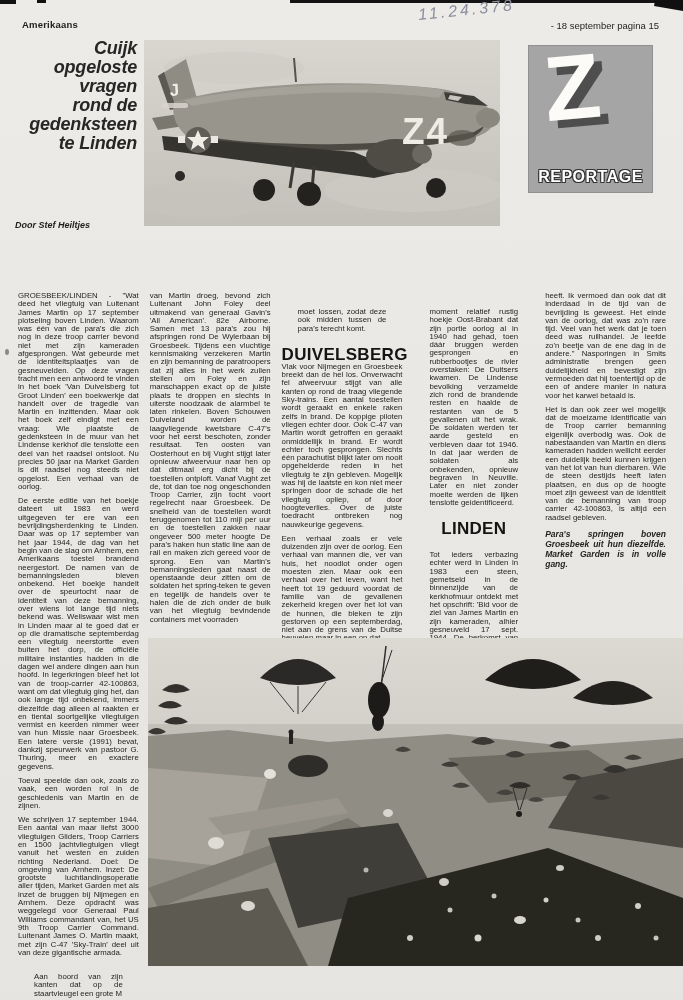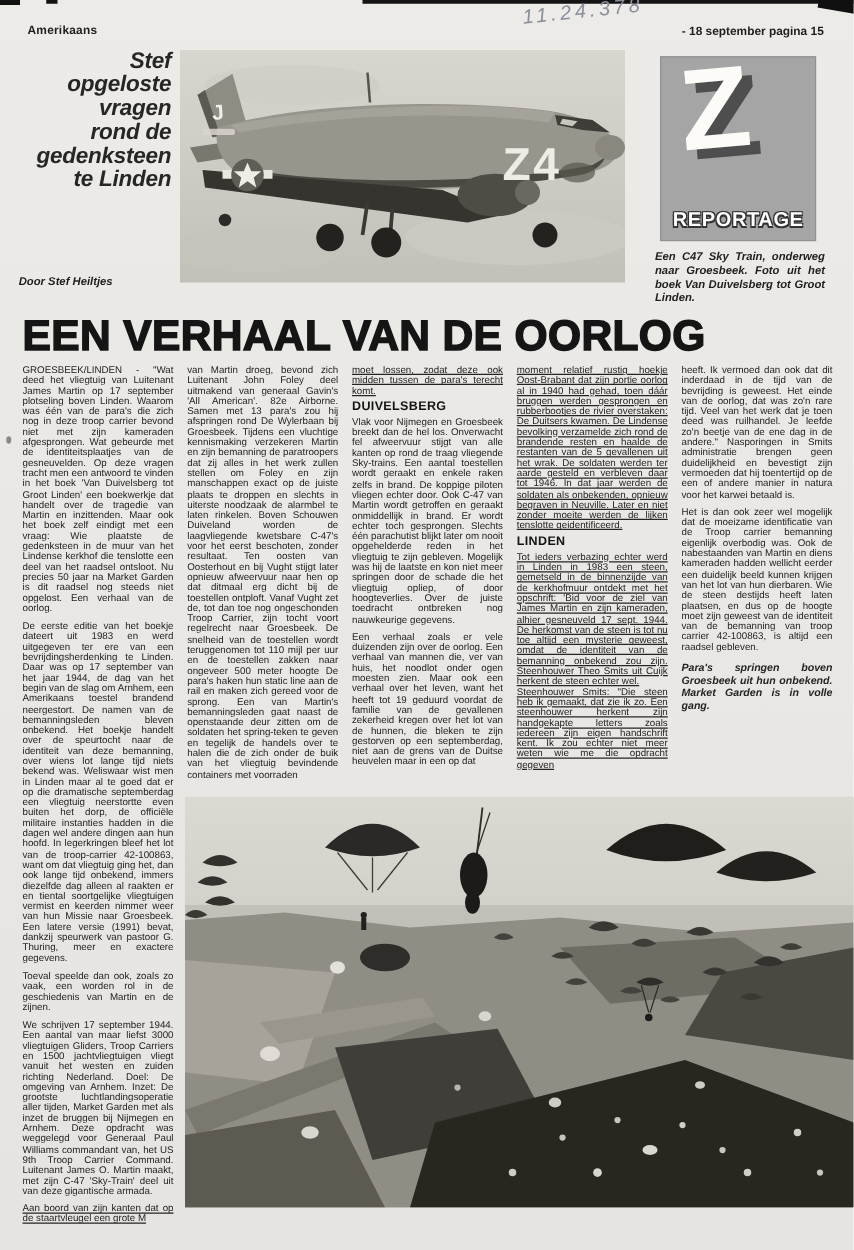--- a/index.html
+++ b/index.html
@@ -8,21 +8,21 @@
   
   .scan-top-line{position:absolute;left:290px;top:0;width:393px;height:3px;background:#141414;}
   .scan-corner{position:absolute;right:-6px;top:-5px;width:34px;height:14px;background:#101010;transform:rotate(10deg);}
   .scan-tl-a{position:absolute;left:0;top:0;width:16px;height:4px;background:#111;}
   .scan-tl-b{position:absolute;left:37px;top:0;width:9px;height:3px;background:#111;}
   .scan-speck{position:absolute;left:5px;top:349px;width:4px;height:6px;background:#8a8a86;border-radius:50%;}
   
   .masthead{position:absolute;left:22px;top:19px;font-size:9.5px;font-weight:bold;letter-spacing:.2px;}
   .handwritten{position:absolute;left:418px;top:1px;font-size:16px;font-style:italic;color:#8b8e9c;
                letter-spacing:3px;transform:rotate(-6deg);}
-  .page-info{position:absolute;right:24px;top:20px;font-size:9.5px;font-weight:bold;}
+  .page-info{position:absolute;right:24px;top:20px;font-size:9.5px;font-weight:normal;}
   
   .kicker{position:absolute;left:9px;top:39px;width:128px;text-align:right;font-style:italic;font-weight:bold;
           font-size:18px;line-height:19px;white-space:pre-line;letter-spacing:-.2px;color:#262626;}
   .byline{position:absolute;left:15px;top:220px;font-size:9px;font-weight:bold;font-style:italic;text-align:right;}
   .plane-photo{position:absolute;left:144px;top:40px;width:356px;height:186px;background:#cfccc6;}
   .logo-box{position:absolute;left:528px;top:45px;width:125px;height:148px;background:#a5a5a5;
             box-shadow:inset 0 0 0 1px #909090;overflow:hidden;}
   .zglyph{position:absolute;left:16px;top:-4px;font-size:92px;font-weight:bold;color:#fcfbf8;
           text-shadow:8px 8px 0 #4e4e4e;transform:rotate(-5deg);line-height:1;}
   .reportage{position:absolute;left:0;right:0;bottom:7px;text-align:center;font-weight:bold;font-size:16px;
@@ -30,44 +30,44 @@
              text-shadow:1px 1px 0 #333,-1px 1px 0 #333,1px -1px 0 #333,-1px -1px 0 #333;}
   .logo-caption{position:absolute;left:524px;top:200px;width:136px;font-size:9px;font-weight:bold;
                 font-style:italic;line-height:11px;text-align:justify;}
   
   .headline{position:absolute;left:18px;top:250px;font-size:34px;font-weight:bold;color:#151515;
             letter-spacing:.3px;white-space:nowrap;-webkit-text-stroke:1.2px #151515;}
   
   .columns{position:absolute;left:18px;top:292px;width:648px;display:flex;gap:11px;z-index:1;}
   .col{flex:1;min-width:0;font-size:7.8px;line-height:8.3px;text-align:justify;color:#242424;}
   .col p{margin:0 0 6px 0;}
-  .col p.tight{margin:0;text-decoration:underline;}
-  .col .subhead{font-weight:bold;font-size:10px;line-height:12px;margin:3px 0 2px;letter-spacing:.3px;
-                color:#141414;text-align:left;}
+  .col p.tight{margin:16px;}
+  .col .subhead{font-weight:bold;font-size:17px;line-height:12px;margin:3px 0 2px;letter-spacing:.3px;
+                color:#141414;text-align:center;}
   .col p.caption-block{font-style:italic;font-weight:bold;font-size:8.5px;line-height:10px;margin-top:7px;}
   
   .drop-photo{position:absolute;left:148px;top:638px;width:535px;height:328px;background:#c9c6c0;z-index:5;}
   svg{display:block;}
 </style>
 </head>
 <body>
 
 <div class="page">
 
   <div class="scan-top-line"></div>
   <div class="scan-corner"></div>
   <div class="scan-tl-a"></div>
   <div class="scan-tl-b"></div>
   <div class="scan-speck"></div>
 
   <div class="masthead">Amerikaans</div>
   <div class="handwritten">11.24.378</div>
   <div class="page-info">- 18 september pagina 15</div>
 
-  <div class="kicker">Stef
+  <div class="kicker">Cuijk
 opgeloste
 vragen
 rond de
 gedenksteen
 te Linden</div>
   <div class="byline">Door Stef Heiltjes</div>
 
   <div class="plane-photo">
     <svg width="356" height="186" viewBox="0 0 356 186">
       <defs>
@@ -116,23 +116,21 @@
 
       <text x="26" y="56" font-family="Liberation Sans, sans-serif" font-size="17" font-weight="bold" fill="#f0eee7" transform="rotate(-4 26 56)">J</text>
       <text x="258" y="104" font-family="Liberation Sans, sans-serif" font-size="37" font-weight="bold" fill="#eeece4" letter-spacing="2">Z4</text>
     </svg>
   </div>
 
   <div class="logo-box">
     <div class="zglyph">Z</div>
     <div class="reportage">REPORTAGE</div>
   </div>
-  <div class="logo-caption">Een C47 Sky Train, onderweg naar Groesbeek. Foto uit het boek Van Duivelsberg tot Groot Linden.</div>
-
-  <div class="headline">EEN VERHAAL VAN DE OORLOG</div>
+
 
   <div class="columns" id="article-columns">
       <div class="col">
         <p>GROESBEEK/LINDEN - "Wat deed het vliegtuig van Luitenant James Martin op 17 september plotseling boven Linden. Waarom was één van de para's die zich nog in deze troop carrier bevond niet met zijn kameraden afgesprongen. Wat gebeurde met de identiteitsplaatjes van de gesneuvelden. Op deze vragen tracht men een antwoord te vinden in het boek 'Van Duivelsberg tot Groot Linden' een boekwerkje dat handelt over de tragedie van Martin en inzittenden. Maar ook het boek zelf eindigt met een vraag: Wie plaatste de gedenksteen in de muur van het Lindense kerkhof die tenslotte een deel van het raadsel ontsloot. Nu precies 50 jaar na Market Garden is dit raadsel nog steeds niet opgelost. Een verhaal van de oorlog.</p>
         <p>De eerste editie van het boekje dateert uit 1983 en werd uitgegeven ter ere van een bevrijdingsherdenking te Linden. Daar was op 17 september van het jaar 1944, de dag van het begin van de slag om Arnhem, een Amerikaans toestel brandend neergestort. De namen van de bemanningsleden bleven onbekend. Het boekje handelt over de speurtocht naar de identiteit van deze bemanning, over wiens lot lange tijd niets bekend was. Weliswaar wist men in Linden maar al te goed dat er op die dramatische septemberdag een vliegtuig neerstortte even buiten het dorp, de officiële militaire instanties hadden in die dagen wel andere dingen aan hun hoofd. In legerkringen bleef het lot van de troop-carrier 42-100863, want om dat vliegtuig ging het, dan ook lange tijd onbekend, immers diezelfde dag alleen al raakten er en tiental soortgelijke vliegtuigen vermist en keerden nimmer weer van hun Missie naar Groesbeek. Een latere versie (1991) bevat, dankzij speurwerk van pastoor G. Thuring, meer en exactere gegevens.</p>
         <p>Toeval speelde dan ook, zoals zo vaak, een worden rol in de geschiedenis van Martin en de zijnen.</p>
         <p>We schrijven 17 september 1944. Een aantal van maar liefst 3000 vliegtuigen Gliders, Troop Carriers en 1500 jachtvliegtuigen vliegt vanuit het westen en zuiden richting Nederland. Doel: De omgeving van Arnhem. Inzet: De grootste luchtlandingsoperatie aller tijden, Market Garden met als inzet de bruggen bij Nijmegen en Arnhem. Deze opdracht was weggelegd voor Generaal Paul Williams commandant van, het US 9th Troop Carrier Command. Luitenant James O. Martin maakt, met zijn C-47 'Sky-Train' deel uit van deze gigantische armada.</p>
         <p class="tight">Aan boord van zijn kanten dat op de staartvleugel een grote M</p>
       </div>
       <div class="col">
@@ -146,21 +144,21 @@
       </div>
       <div class="col">
         <p class="tight">moment relatief rustig hoekje Oost-Brabant dat zijn portie oorlog al in 1940 had gehad, toen dáár bruggen werden gesprongen en rubberbootjes de rivier overstaken: De Duitsers kwamen. De Lindense bevolking verzamelde zich rond de brandende resten en haalde de restanten van de 5 gevallenen uit het wrak. De soldaten werden ter aarde gesteld en verbleven daar tot 1946. In dat jaar werden de soldaten als onbekenden, opnieuw begraven in Neuville. Later en niet zonder moeite werden de lijken tenslotte geidentificeerd.</p>
         <div class="subhead">LINDEN</div>
         <p class="tight">Tot ieders verbazing echter werd in Linden in 1983 een steen, gemetseld in de binnenzijde van de kerkhofmuur ontdekt met het opschrift: 'Bid voor de ziel van James Martin en zijn kameraden, alhier gesneuveld 17 sept. 1944. De herkomst van de steen is tot nu toe altijd een mysterie geweest, omdat de identiteit van de bemanning onbekend zou zijn. Steenhouwer Theo Smits uit Cuijk herkent de steen echter wel.</p>
         <p class="tight">Steenhouwer Smits: "Die steen heb ik gemaakt, dat zie ik zo. Een steenhouwer herkent zijn handgekapte letters zoals iedereen zijn eigen handschrift kent. Ik zou echter niet meer weten wie me die opdracht gegeven</p>
       </div>
       <div class="col">
         <p>heeft. Ik vermoed dan ook dat dit inderdaad in de tijd van de bevrijding is geweest. Het einde van de oorlog, dat was zo'n rare tijd. Veel van het werk dat je toen deed was ruilhandel. Je leefde zo'n beetje van de ene dag in de andere." Nasporingen in Smits administratie brengen geen duidelijkheid en bevestigt zijn vermoeden dat hij toentertijd op de een of andere manier in natura voor het karwei betaald is.</p>
         <p>Het is dan ook zeer wel mogelijk dat de moeizame identificatie van de Troop carrier bemanning eigenlijk overbodig was. Ook de nabestaanden van Martin en diens kameraden hadden wellicht eerder een duidelijk beeld kunnen krijgen van het lot van hun dierbaren. Wie de steen destijds heeft laten plaatsen, en dus op de hoogte moet zijn geweest van de identiteit van de bemanning van troop carrier 42-100863, is altijd een raadsel gebleven.</p>
-        <p class="caption-block">Para's springen boven Groesbeek uit hun onbekend. Market Garden is in volle gang.</p>
+        <p class="caption-block">Para's springen boven Groesbeek uit hun diezelfde. Market Garden is in volle gang.</p>
       </div>
     </div>
 
   <div class="drop-photo">
     <svg width="535" height="328" viewBox="0 0 535 328">
       <defs>
         <linearGradient id="skyg" x1="0" y1="0" x2="0" y2="1">
           <stop offset="0" stop-color="#dcd9d3"></stop>
             <stop offset="1" stop-color="#bdbab3"></stop>
         </linearGradient>

